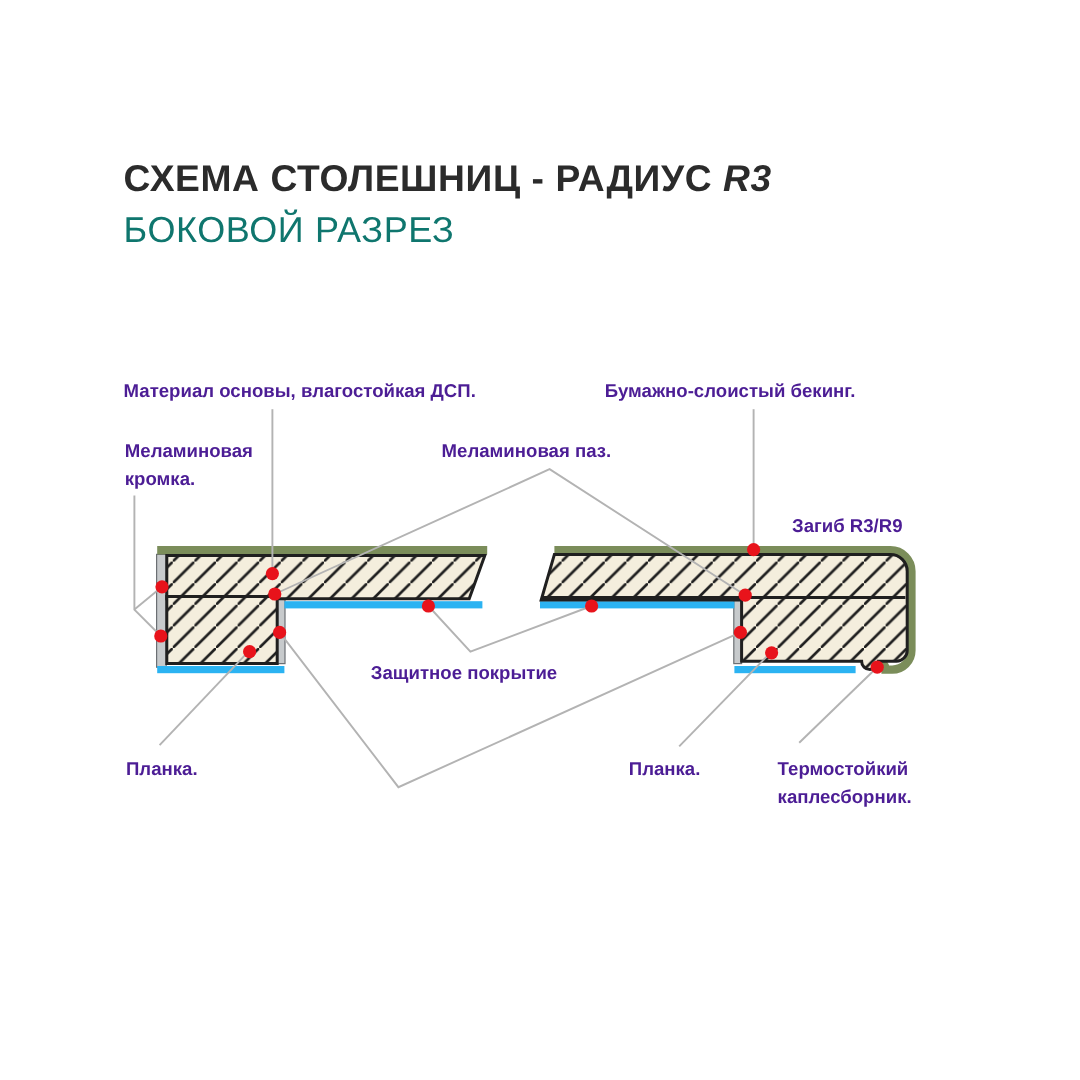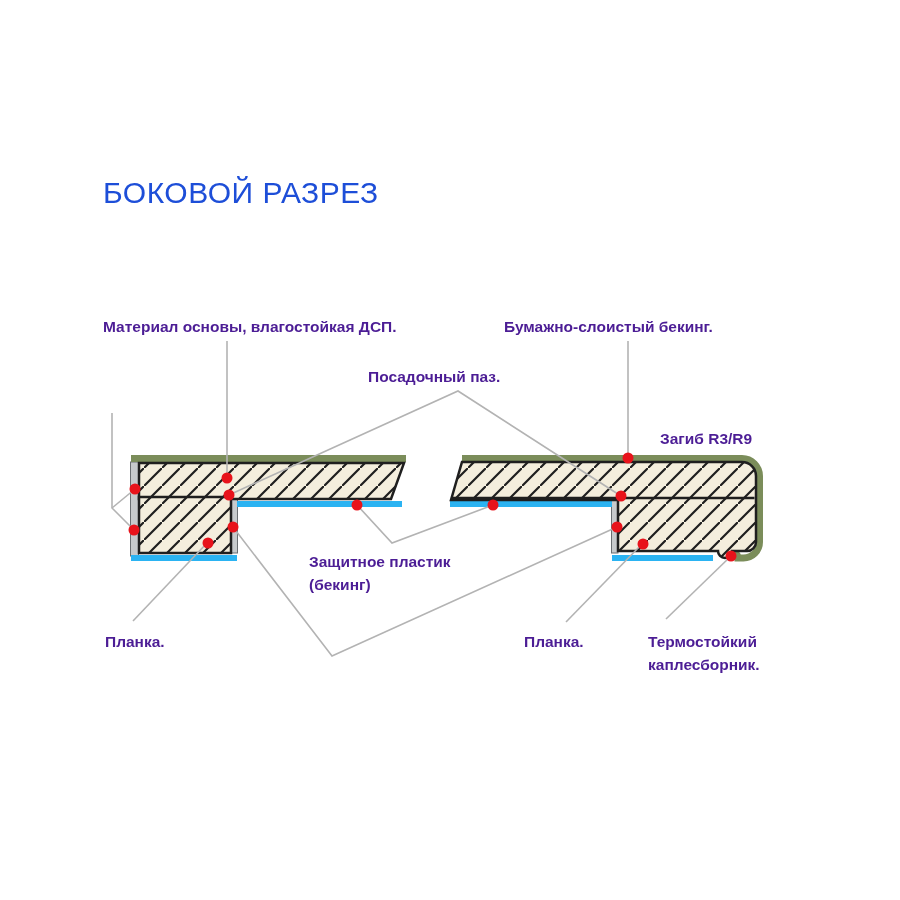--- a/index.html
+++ b/index.html
@@ -7,21 +7,21 @@
     position:relative;width:900px;height:900px;background:#ffffff;overflow:hidden;
     font-family:"Liberation Sans","DejaVu Sans",sans-serif;color:#262626;
   }
   .title{
     position:absolute;left:103px;top:131px;margin:0;
     font-size:31px;font-weight:700;letter-spacing:.5px;color:#2b2b2b;white-space:nowrap;
   }
   .title .r-ital{font-style:italic;}
   .subtitle{
     position:absolute;left:103px;top:176px;margin:0;
-    font-size:30px;font-weight:400;letter-spacing:.5px;color:#1d4ed8;white-space:nowrap;
+    font-size:30px;font-weight:400;letter-spacing:.5px;color:#0f766e;white-space:nowrap;
   }
   svg.diagram{position:absolute;left:0;top:0;}
   .lbl{
     position:absolute;font-size:15.5px;font-weight:700;line-height:23px;
     color:#4c1d95;white-space:nowrap;
   }
   .lbl-base-material{left:103px;top:315px;}
   .lbl-plastic{left:504px;top:315px;}
   .lbl-melamine{left:104px;top:365px;}
   .lbl-groove{left:368px;top:365px;}
@@ -30,20 +30,21 @@
   .lbl-batten-left{left:105px;top:630px;}
   .lbl-film{left:175px;top:662px;}
   .lbl-batten-right{left:524px;top:630px;}
   .lbl-drip{left:648px;top:630px;}
 </style>
 </head>
 <body>
 
 <div class="canvas">
 
+  <h1 class="title"><span>СХЕМА СТОЛЕШНИЦ - РАДИУС </span><span class="r-ital">R3</span></h1>
   <h2 class="subtitle">БОКОВОЙ РАЗРЕЗ</h2>
 
   <svg class="diagram" width="900" height="900" viewBox="0 0 900 900">
     <defs>
       <pattern id="hatch" patternUnits="userSpaceOnUse" width="18" height="18">
         <rect width="18" height="18" fill="#f4eedd"></rect>
         <path d="M-4,22 L22,-4 M14,40 L40,14" stroke="#1f1f1f" stroke-width="2.2"></path>
       </pattern>
     </defs>
 
@@ -104,28 +105,31 @@
       <circle cx="617" cy="527" r="5.5"></circle>
       <circle cx="643" cy="544" r="5.5"></circle>
       <circle cx="731" cy="556" r="5.5"></circle>
     </g>
   </svg>
 
   <div class="lbl lbl-base-material">Материал основы, влагостойкая ДСП.</div>
 
   <div class="lbl lbl-plastic">Бумажно-слоистый бекинг.</div>
 
+  <div class="lbl lbl-melamine">
+    <div>Меламиновая</div>
+    <div>кромка.</div>
+  </div>
 
-  <div class="lbl lbl-groove">Посадочный паз.</div>
+  <div class="lbl lbl-groove">Меламиновая паз.</div>
 
   <div class="lbl lbl-bend">Загиб R3/R9</div>
 
   <div class="lbl lbl-backing">
-    <div>Защитное пластик</div>
-    <div>(бекинг)</div>
+    <div>Защитное покрытие</div>
   </div>
 
   <div class="lbl lbl-batten-left">Планка.</div>
 
 
   <div class="lbl lbl-batten-right">Планка.</div>
 
   <div class="lbl lbl-drip">
     <div>Термостойкий</div>
     <div>каплесборник.</div>

